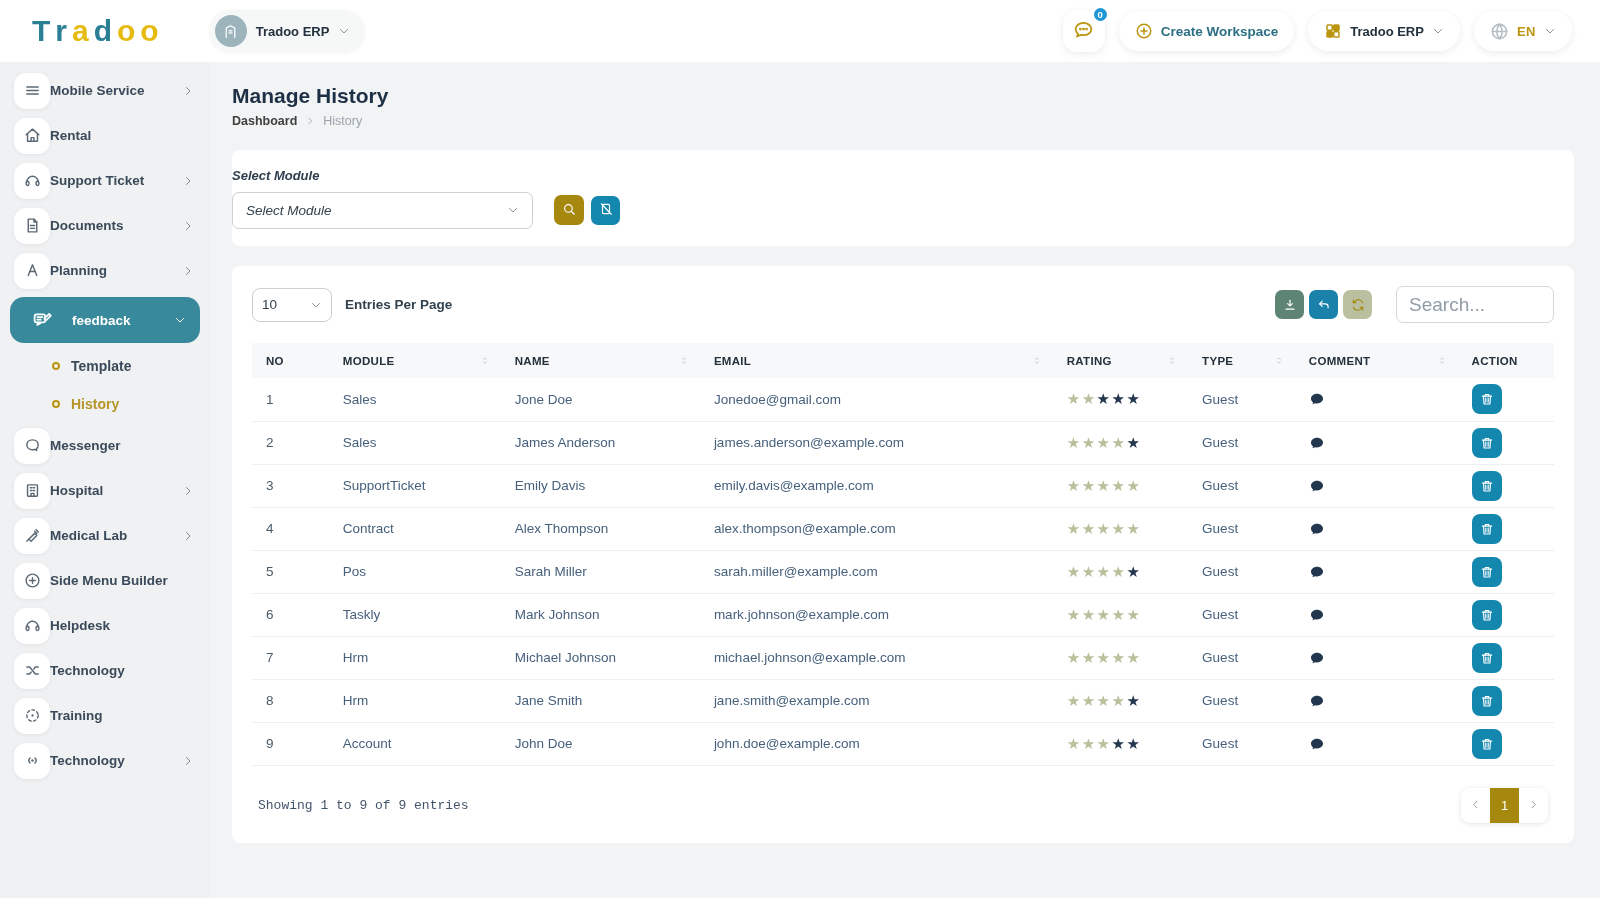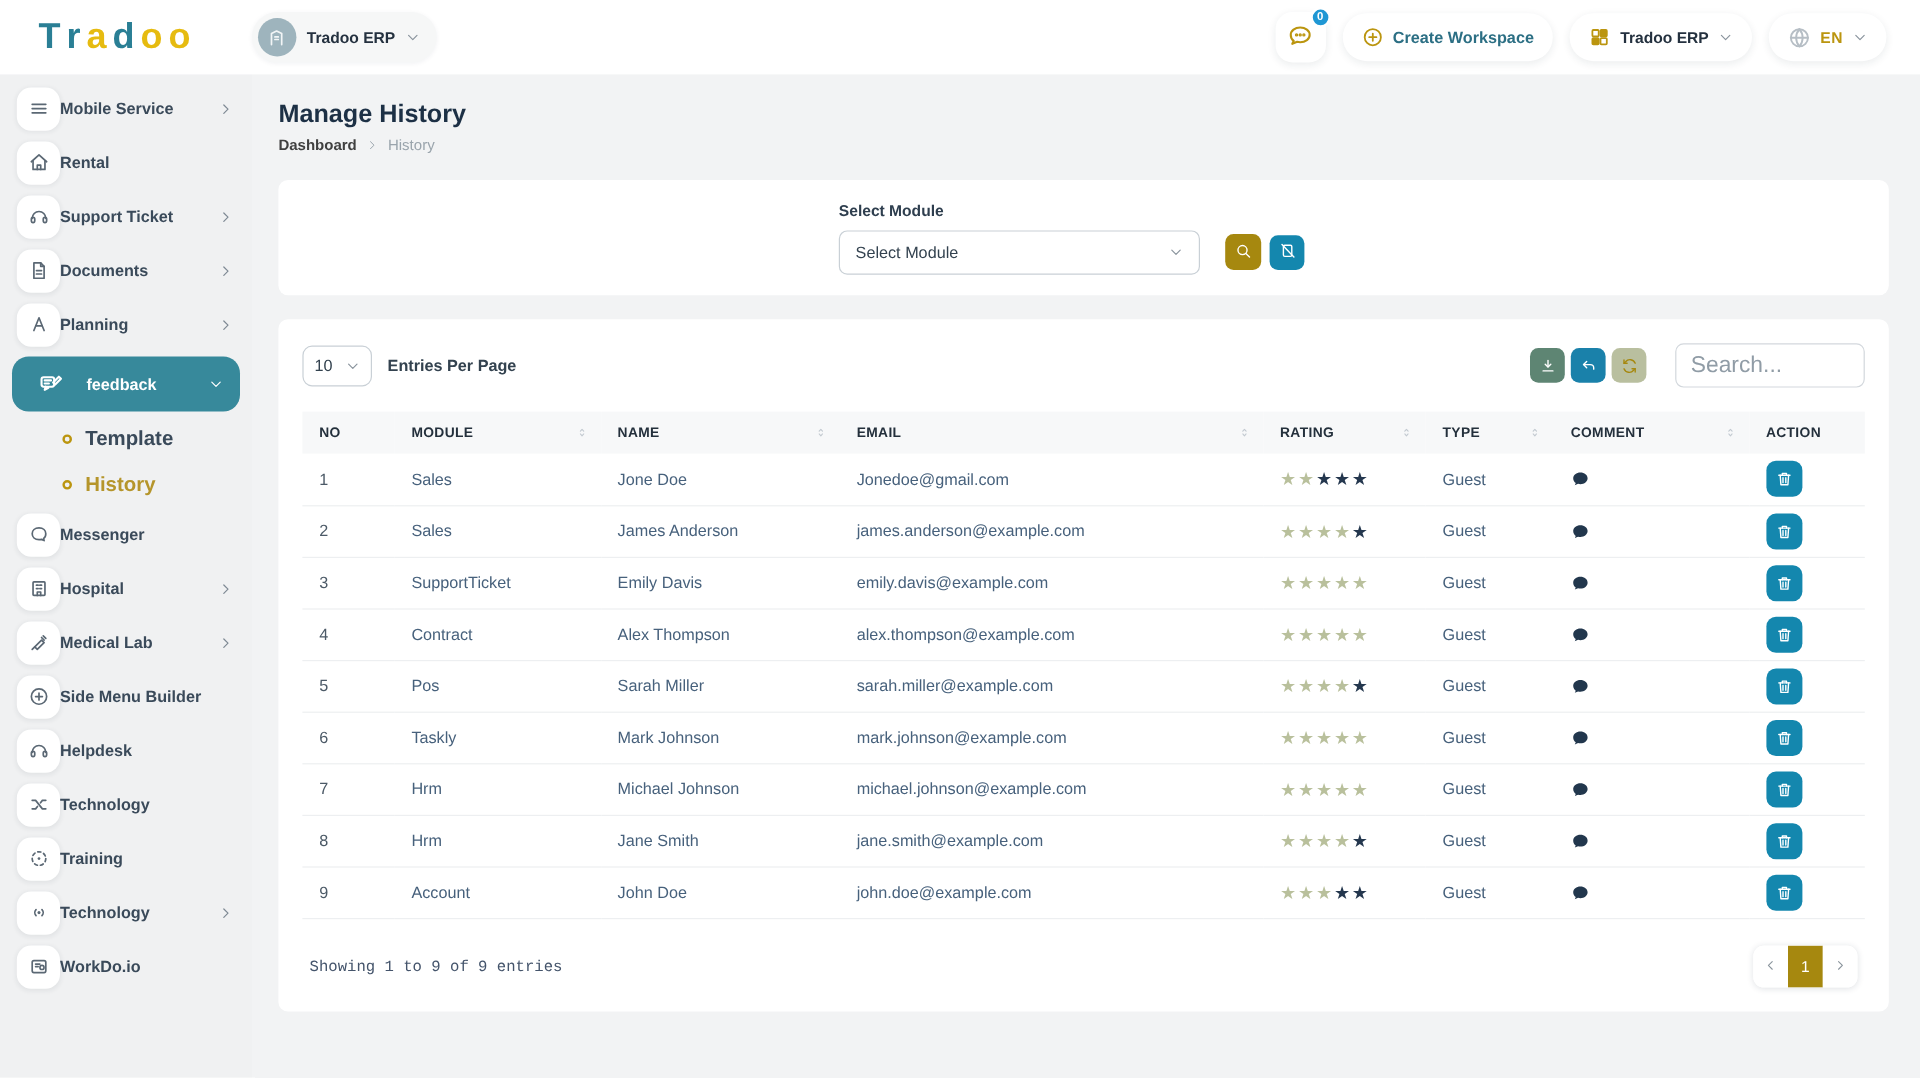--- a/index.html
+++ b/index.html
@@ -37,46 +37,46 @@
   .side-label { font-size:13.5px; font-weight:600; color:#3a4a5a; }
   .side-chev { margin-left:auto; color:#7d8893; display:flex; }
   .side-chev svg { width:12px; height:12px; }
   .side-active { margin:4px 10px; background:#37899b; border-radius:14px; height:46px; display:flex; align-items:center; gap:12px; padding:0 14px; cursor:pointer; }
   .side-active .side-icon { background:transparent; box-shadow:none; color:#fff; }
   .side-active .side-icon svg { width:21px; height:21px; }
   .side-active .side-label { color:#fff; font-weight:700; }
   .side-active .side-chev { color:#fff; }
   .side-sub { height:38px; display:flex; align-items:center; gap:11px; padding-left:52px; cursor:pointer; }
   .sub-dot { width:8px; height:8px; border-radius:50%; border:2px solid #bb950f; flex-shrink:0; }
-  .side-sub .side-label { font-size:17px; }
+  .side-sub .side-label { font-size:14px; }
   .side-sub.active .side-label { color:#b5952b; font-weight:700; }
 
   
   main { flex:1; padding:22px 26px 0 22px; overflow:hidden; }
   h1 { font-size:21px; font-weight:700; color:#1d3045; }
   .breadcrumb { display:flex; align-items:center; gap:8px; margin-top:6px; font-size:12.5px; }
   .breadcrumb a { color:#404040; font-weight:600; text-decoration:none; cursor:pointer; }
   .bc-sep { color:#9aa4ac; display:flex; }
   .bc-sep svg { width:10px; height:10px; }
   .bc-current { color:#9aa4ac; }
 
   .card { background:#fff; border-radius:8px; }
-  .filter-card { margin-top:22px; height:96px; display:flex; justify-content:center; align-items:center; padding-right:20px; }
+  .filter-card { margin-top:22px; height:96px; display:flex; justify-content:flex-start; align-items:center; padding-right:20px;font-style:italic; }
   .filter-label { font-size:13px; font-weight:600; color:#2e3e4e; margin-bottom:9px; }
   .filter-row { display:flex; align-items:center; gap:7px; }
   .select { border:1px solid #c9d0d6; border-radius:7px; background:#fff; display:flex; align-items:center; justify-content:space-between; cursor:pointer; color:#33424f; font-size:13.5px; }
   .module-select { width:301px; height:37px; padding:0 13px; margin-right:14px; }
   .icon-btn { border:none; border-radius:7px; display:flex; align-items:center; justify-content:center; cursor:pointer; color:#fff; }
   .icon-btn svg { width:14px; height:14px; }
   .btn-gold { width:30px; height:30px; background:#a6880f; }
   .btn-teal { width:29px; height:29px; background:#1487ae; }
 
   .table-card { margin-top:20px; padding:20px 20px 14px; }
   .controls { display:flex; align-items:center; }
-  .entries-select { width:58px; height:34px; padding:0 9px; border-radius:8px; }
+  .entries-select { width:80px; height:34px; padding:0 9px; border-radius:8px; }
   .entries-label { margin-left:13px; font-size:13.5px; font-weight:700; color:#33424f; }
   .spacer { flex:1; }
   .tools { display:flex; gap:5px; }
   .tool-btn { width:29px; height:29px; border:none; border-radius:7px; display:flex; align-items:center; justify-content:center; cursor:pointer; }
   .tool-btn svg { width:14px; height:14px; }
   .search-input { margin-left:24px; width:158px; height:37px; border:1px solid #d3d8dd; border-radius:7px; padding:0 12px; font-family:inherit; font-size:19px; color:#33424f; outline:none; }
   .search-input::placeholder { color:#909ca6; }
 
   table { width:100%; border-collapse:collapse; margin-top:20px; }
   thead th { background:#f7f8f9; height:35px; font-size:11.5px; font-weight:700; color:#24303c; text-align:left; letter-spacing:.3px; padding:0 10px 0 14px; }
@@ -361,30 +361,20 @@
               <path d="M8.5 15.5a5 5 0 0 1 0-7"></path>
               <path d="M15.5 8.5a5 5 0 0 1 0 7"></path>
             </svg>
           </span>
           <span class="side-label">Technology</span>
           <span class="side-chev">
             <svg viewBox="0 0 24 24" fill="none" stroke="currentColor" stroke-width="2" stroke-linecap="round" stroke-linejoin="round">
               <path d="M9 5l7 7-7 7"></path>
             </svg>
           </span>
-        </div>
-        <div class="side-item">
-          <span class="side-icon">
-            <svg viewBox="0 0 24 24" fill="none" stroke="currentColor" stroke-width="2" stroke-linecap="round" stroke-linejoin="round">
-              <rect x="4" y="5" width="16" height="14" rx="2"></rect>
-              <path d="M8 9h5M8 12h3"></path>
-              <circle cx="15.5" cy="13" r="2.4"></circle>
-            </svg>
-          </span>
-          <span class="side-label">WorkDo.io</span>
         </div>
       </aside>
 
     <main>
       <h1>Manage History</h1>
       <div class="breadcrumb">
         <a>Dashboard</a>
         <span class="bc-sep" id="bc-sep">
             <svg viewBox="0 0 24 24" fill="none" stroke="currentColor" stroke-width="2" stroke-linecap="round" stroke-linejoin="round">
               <path d="M9 5l7 7-7 7"></path>

